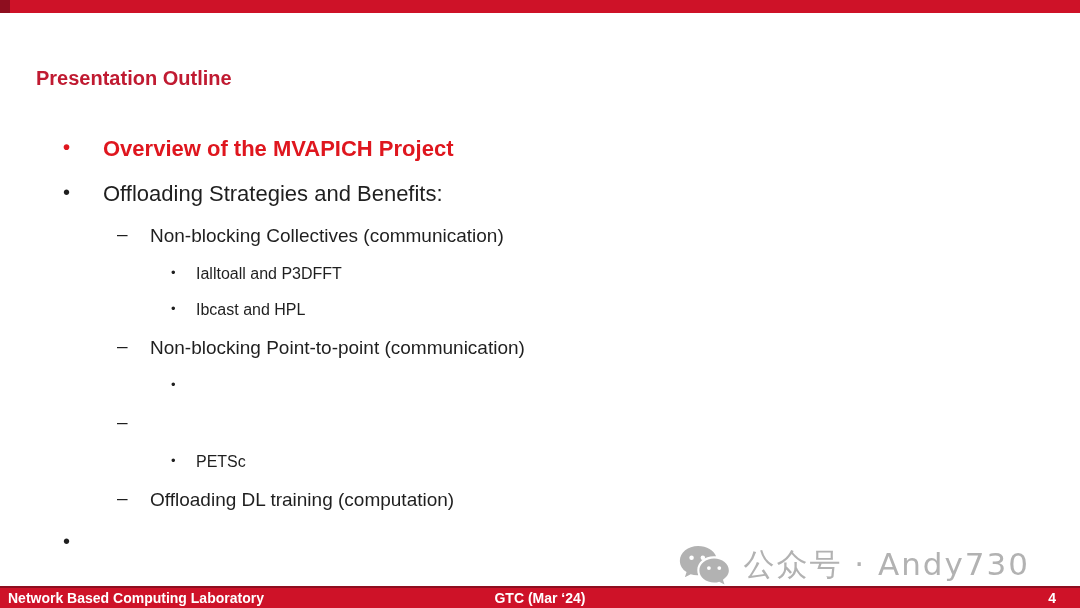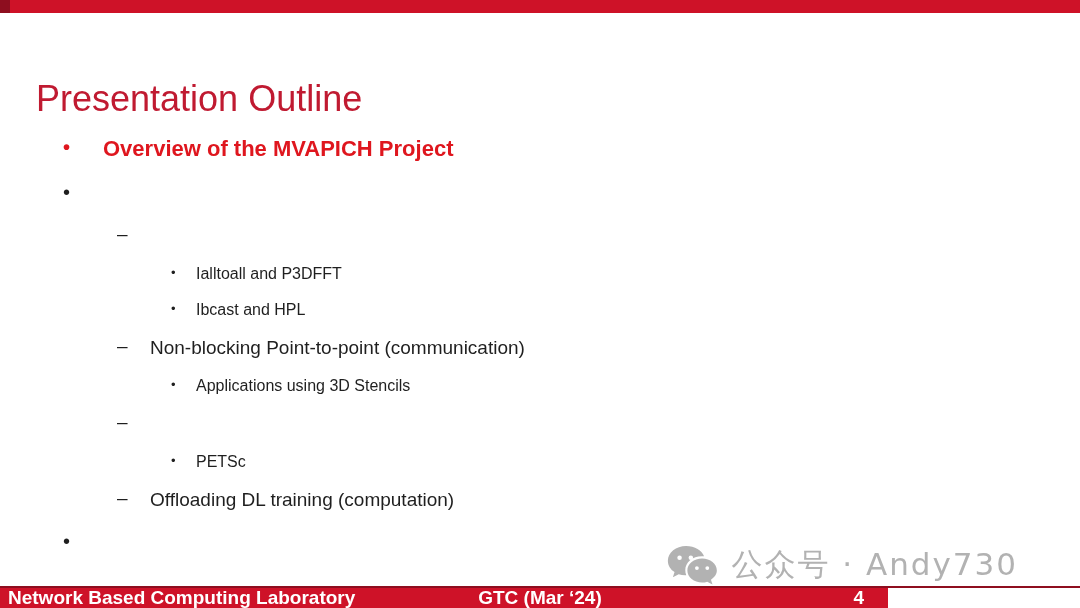--- a/index.html
+++ b/index.html
@@ -14,21 +14,21 @@
     position:absolute;left:0;top:0;width:1080px;height:13px;
     background:var(--bar-red);
   }
   .top-bar-accent{
     position:absolute;left:0;top:0;width:10px;height:13px;
     background:var(--bar-dark);
   }
   
   .slide-title{
     position:absolute;left:36px;top:54px;
-    font-size:36px;font-weight:400;color:var(--title-red);
+    font-size:20px;font-weight:700;color:var(--title-red);
     letter-spacing:0px;
   }
   
   .outline{
     position:absolute;left:0;top:126px;width:1080px;
   }
   .outline-item{position:relative;display:block;color:var(--text-black);}
   .outline-item .marker{position:absolute;top:50%;transform:translateY(-54%);}
   
   .lvl1{height:45px;line-height:45px;font-size:22px;padding-left:103px;}
@@ -36,62 +36,62 @@
   
   .lvl2{height:40px;line-height:40px;font-size:19px;padding-left:150px;}
   .lvl2 .marker{left:117px;font-size:19px;}
   
   .lvl3{height:36px;line-height:36px;font-size:16px;padding-left:196px;}
   .lvl3 .marker{left:171px;font-size:13px;}
   .emphasis{color:var(--emphasis-red);font-weight:700;}
   .emphasis .marker{color:var(--emphasis-red);}
   
   .watermark{
-    position:absolute;right:62px;top:543px;height:44px;
+    position:absolute;right:50px;top:543px;height:44px;
     display:flex;align-items:center;gap:12px;
     color:var(--wm-gray);
   }
   .wm-icon{width:52px;height:42px;flex:0 0 auto;}
   .wm-text{
     font-size:31px;letter-spacing:2px;
     font-family:"DejaVu Sans","Liberation Sans",sans-serif;
     white-space:nowrap;
   }
   
   .footer-line{
     position:absolute;left:0;bottom:20px;width:1080px;height:2px;
     background:var(--bar-dark);
   }
   .footer-bar{
-    position:absolute;left:0;bottom:0;width:888px;height:20px;
+    position:absolute;left:0;bottom:0;width:1080px;height:20px;
     background:var(--bar-red);
-    color:#ffffff;font-size:19px;font-weight:700;
+    color:#ffffff;font-size:14px;font-weight:700;
     display:flex;align-items:center;
   }
   .footer-left{position:absolute;left:8px;top:0;line-height:20px;}
   .footer-center{position:absolute;left:0;width:1080px;text-align:center;top:0;line-height:20px;}
   .footer-page{position:absolute;right:24px;top:0;line-height:20px;}
 </style>
 </head>
 <body style="--bar-red: #CE1228; --bar-dark: #8E0E1F; --title-red: #C01A31; --emphasis-red: #DF161E; --text-black: #1f1f1f; --wm-gray: #b2b2b2;">
 
 <div class="top-bar">
   <div class="top-bar-accent"></div>
 </div>
 
 <h1 class="slide-title">Presentation Outline</h1>
 
 <div class="outline">
     <div class="outline-item lvl1 emphasis"><span class="marker">•</span><span>Overview of the MVAPICH Project</span></div>
-    <div class="outline-item lvl1"><span class="marker">•</span></div>
-    <div class="outline-item lvl2"><span class="marker">–</span></div>
+    <div class="outline-item lvl1"><span class="marker">•</span><span>Offloading Strategies and Benefits:</span></div>
+    <div class="outline-item lvl2"><span class="marker">–</span><span>Non-blocking Collectives (communication)</span></div>
     <div class="outline-item lvl3"><span class="marker">•</span><span>Ialltoall and P3DFFT</span></div>
     <div class="outline-item lvl3"><span class="marker">•</span><span>Ibcast and HPL</span></div>
     <div class="outline-item lvl2"><span class="marker">–</span><span>Non-blocking Point-to-point (communication)</span></div>
-    <div class="outline-item lvl3"><span class="marker">•</span><span>Applications using 3D Stencils</span></div>
+    <div class="outline-item lvl3"><span class="marker">•</span></div>
     <div class="outline-item lvl2"><span class="marker">–</span></div>
     <div class="outline-item lvl3"><span class="marker">•</span><span>PETSc</span></div>
     <div class="outline-item lvl2"><span class="marker">–</span><span>Offloading DL training (computation)</span></div>
     <div class="outline-item lvl1"><span class="marker">•</span></div>
   </div>
 
 <div class="watermark">
   <svg class="wm-icon" viewBox="0 0 60 48" aria-hidden="true">
     <g fill="#b2b2b2">
       <path d="M22,2 C10.4,2 1,9.6 1,19 C1,24.4 4,29.1 8.7,32.1 L6.8,38 L13.5,34.6 C15.8,35.4 18.3,35.9 21,35.9 C21.4,35.9 21.8,35.9 22.2,35.87 C21.5,34 21.1,32 21.1,29.9 C21.1,20.9 29.6,13.8 40,13.8 C41,13.8 41.9,13.86 42.8,14 C40.4,7 32,2 22,2 Z"></path>

